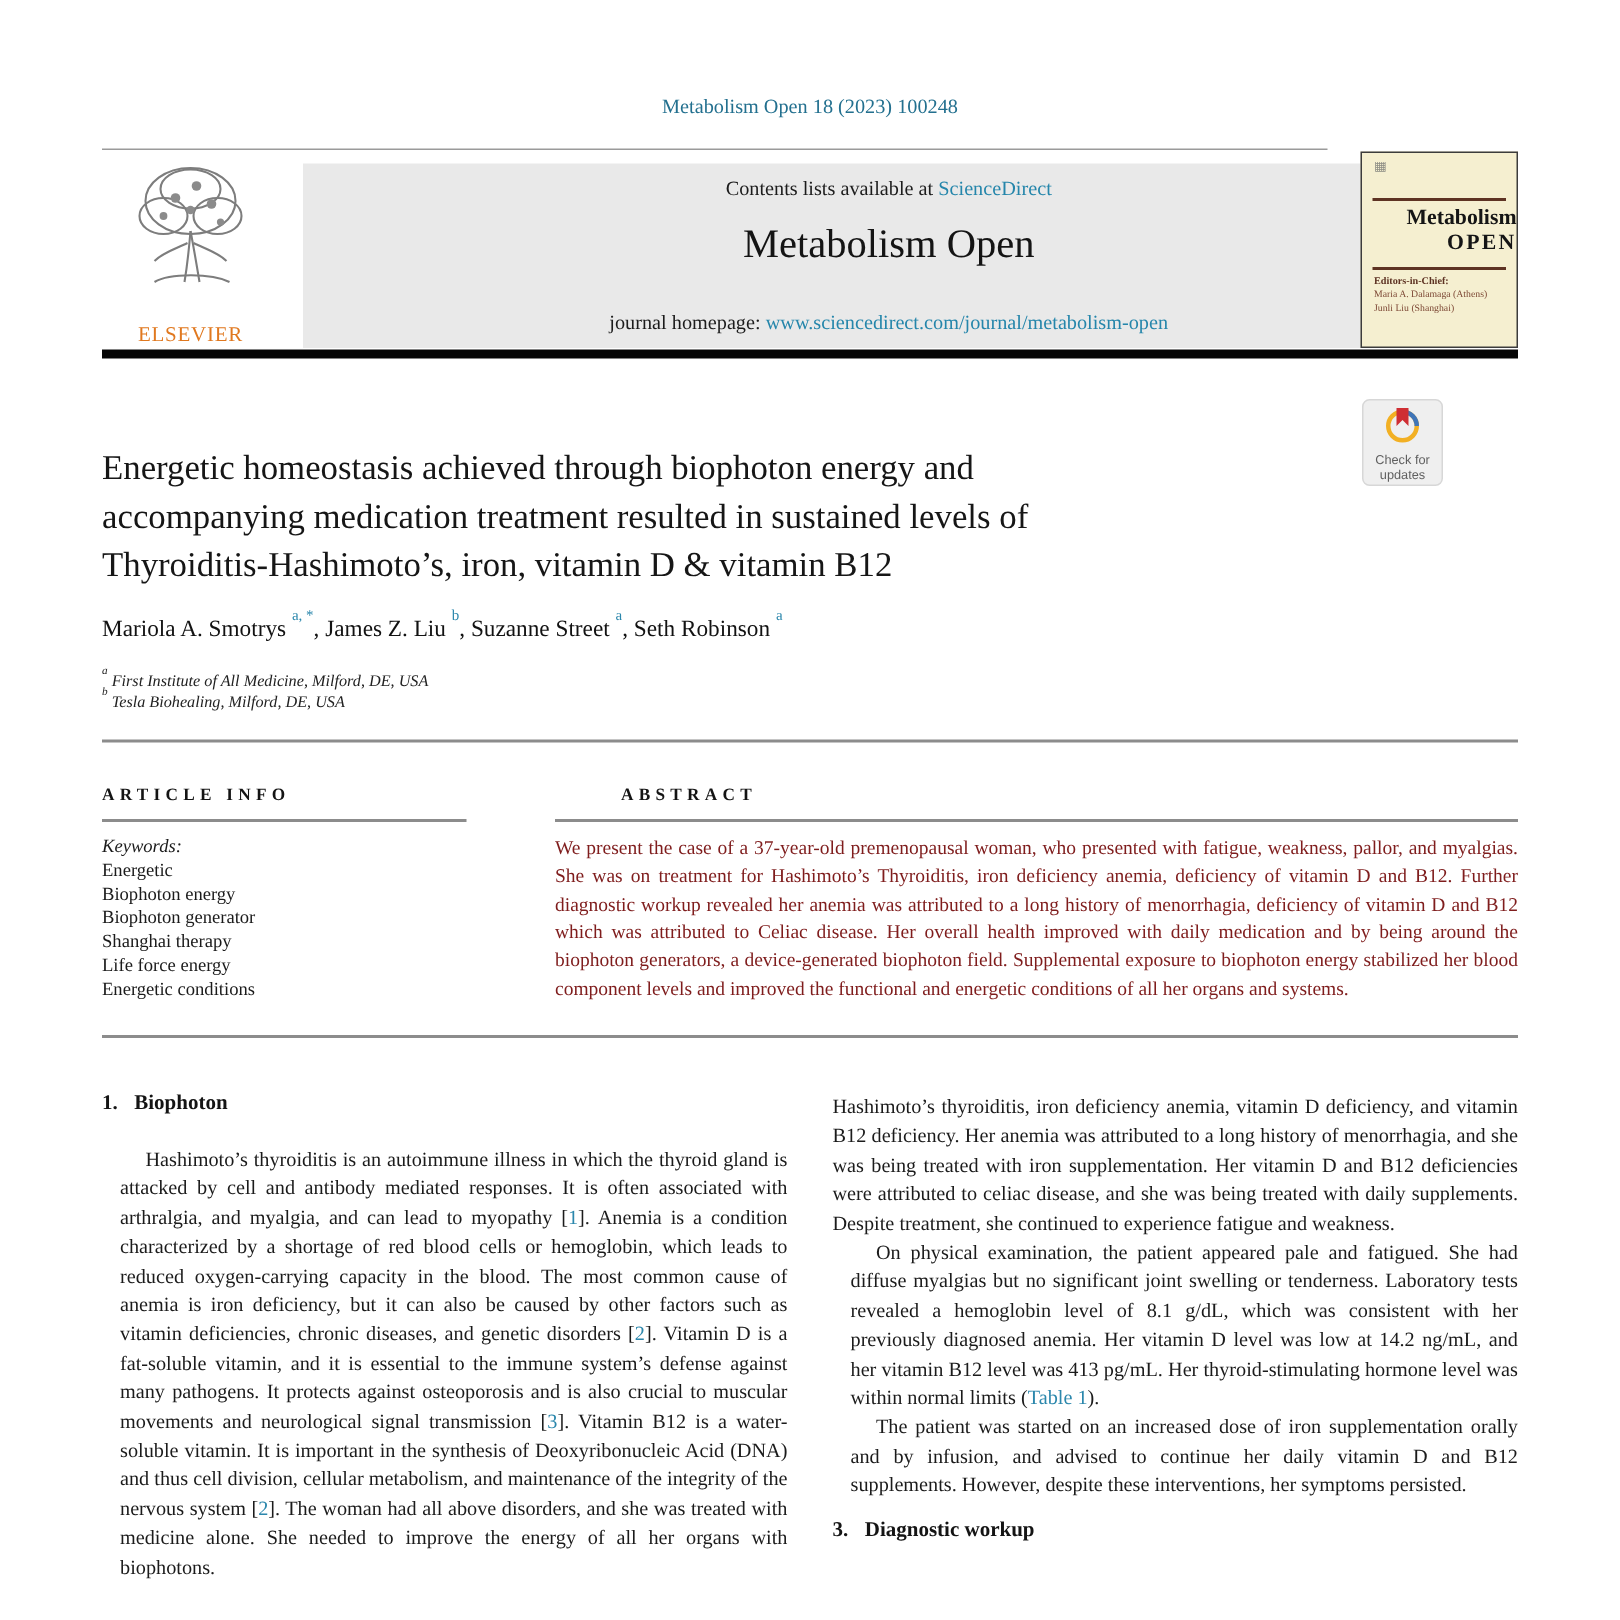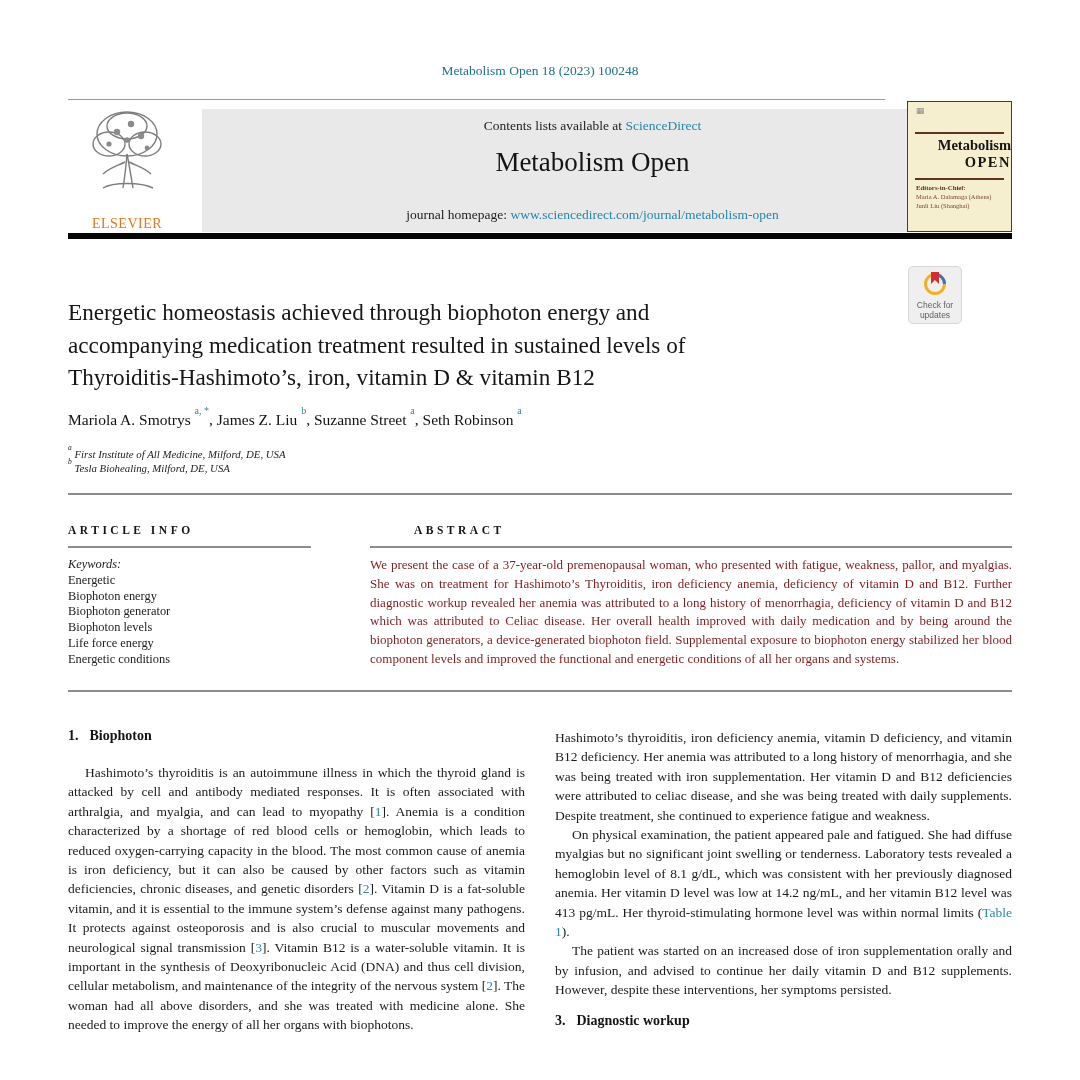--- a/index.html
+++ b/index.html
@@ -79,21 +79,21 @@
   .abstract { position:absolute; left:370px; top:556px; width:642px;
               font-size:13px; line-height:18.75px; text-align:justify; color:#7f1d1d; }
 
   
   .col { position:absolute; top:728px; width:457px; height:352px; overflow:hidden; }
   .col-left { left:68px; } .col-right { left:555px; }
   h2.section { font-size:14px; font-weight:bold; color:#141414; margin:0 0 19px 0; }
   h2.section .num { margin-right:11px; }
   h2.section.later { margin-top:13px; margin-bottom:16px; }
   p.body { font-size:13.5px; line-height:19.4px; text-align:justify; color:#1b1b1b; margin:0; }
-  p.indent { text-indent:17px; }
+  p.indent { text-indent:17px;margin-left:12px; }
 </style>
 </head>
 <body>
 
 <div class="page">
 
   <div class="cite-top">Metabolism Open 18 (2023) 100248</div>
   <div class="rule rule-top"></div>
 
   <div class="elsevier">
@@ -178,21 +178,21 @@
   <div class="sec-head info-head">ARTICLE INFO</div>
   <div class="sec-head abs-head">ABSTRACT</div>
   <div class="rule rule-info"></div>
   <div class="rule rule-abs"></div>
 
   <div class="keywords">
     <div class="kw-label">Keywords:</div>
     <div>Energetic</div>
     <div>Biophoton energy</div>
     <div>Biophoton generator</div>
-    <div>Biophoton levels</div>
+    <div>Shanghai therapy</div>
     <div>Life force energy</div>
     <div>Energetic conditions</div>
   </div>
 
   <div class="abstract">We present the case of a 37-year-old premenopausal woman, who presented with fatigue, weakness, pallor, and myalgias. She was on treatment for Hashimoto’s Thyroiditis, iron deficiency anemia, deficiency of vitamin D and B12. Further diagnostic workup revealed her anemia was attributed to a long history of menorrhagia, deficiency of vitamin D and B12 which was attributed to Celiac disease. Her overall health improved with daily medication and by being around the biophoton generators, a device-generated biophoton field. Supplemental exposure to biophoton energy stabilized her blood component levels and improved the functional and energetic conditions of all her organs and systems.</div>
 
   <div class="rule rule-bot"></div>
 
   <div class="col col-left">
     <h2 class="section">

